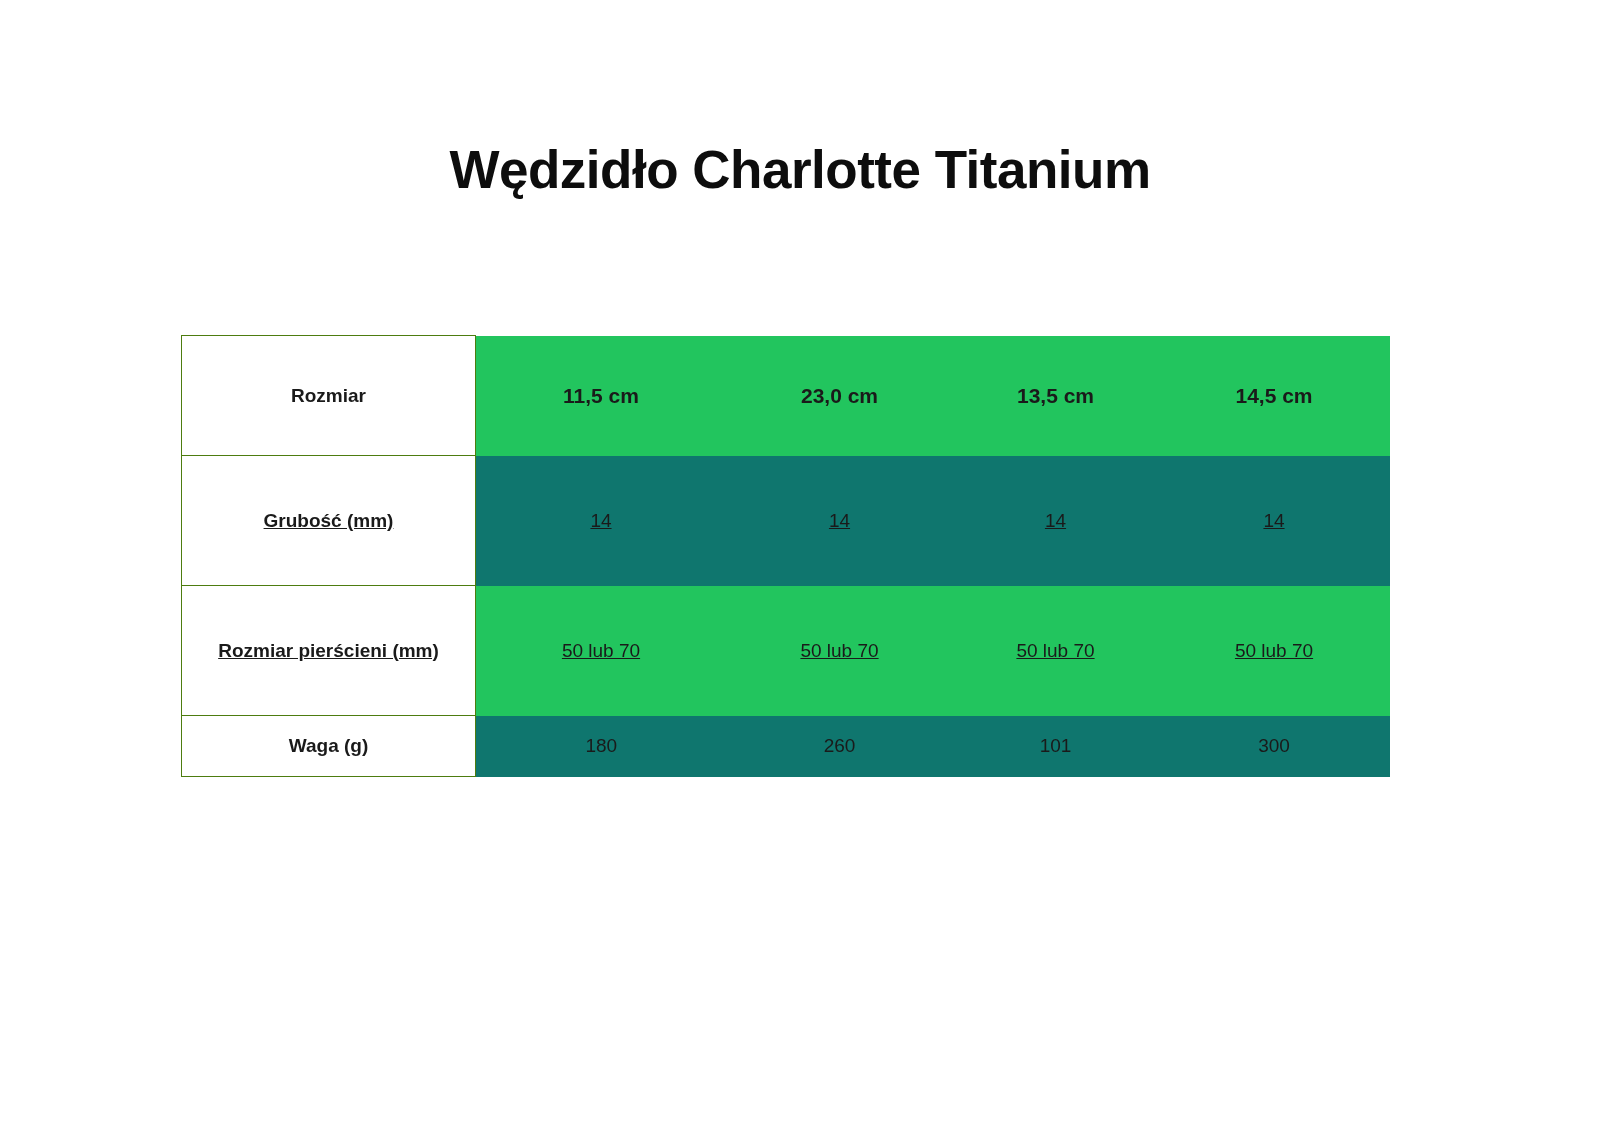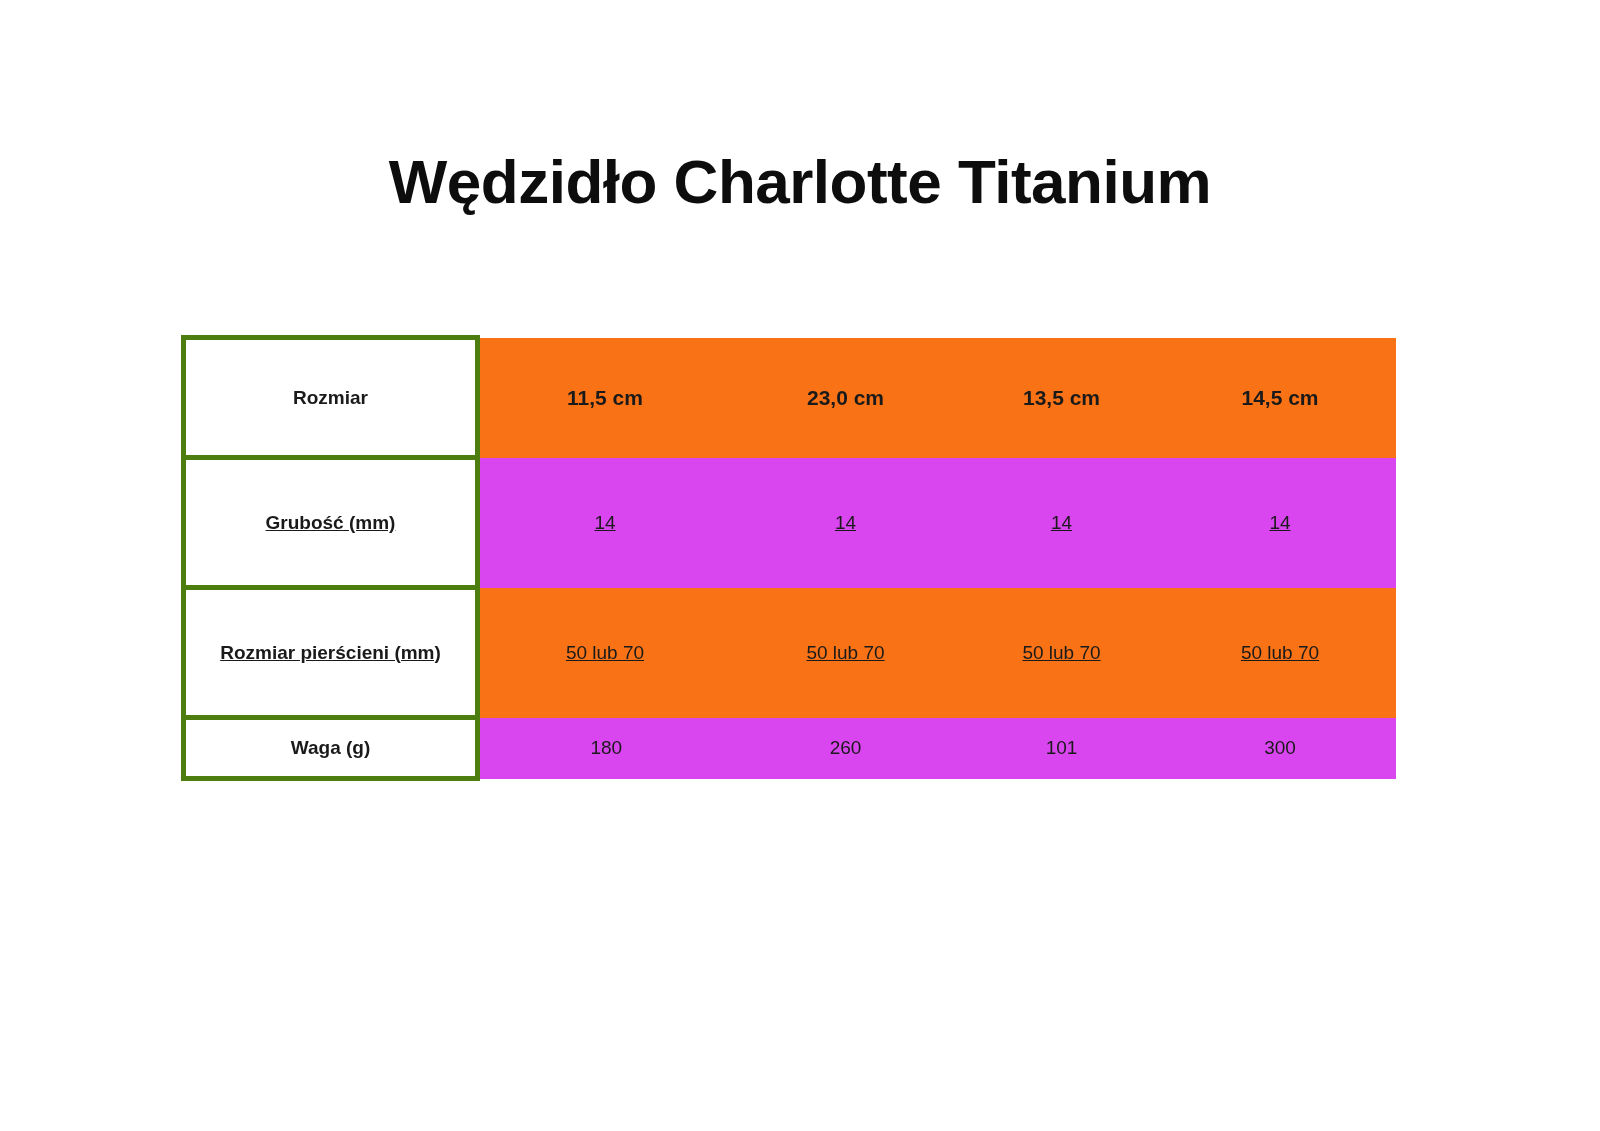--- a/index.html
+++ b/index.html
@@ -21,21 +21,21 @@
     height: 1131px;
   }
 
   
   .title {
     position: absolute;
     left: 0;
     top: 104px;
     width: 1600px;
     text-align: center;
-    font-size: 62px;
+    font-size: 53px;
     font-weight: bold;
     letter-spacing: -0.5px;
     line-height: 1.15;
     color: #0d0d0d;
     white-space: nowrap;
   }
 
   
   .spec-table {
     position: absolute;
@@ -50,21 +50,21 @@
     padding: 0;
     vertical-align: middle;
     font-size: 19px;
     color: #1a1a1a;
   }
 
   
   .label-cell {
     width: 294px;
     background: #ffffff;
-    border: 5px solid #4d7c0f;
+    border: 1px solid #4d7c0f;
     text-align: center;
     font-weight: bold;
     font-size: 21px;
     color: #121212;
     padding: 0 10px;
     box-sizing: border-box;
   }
 
   
   .data-cell {
@@ -88,22 +88,22 @@
     font-size: 21px;
     background: #ffffff;
   }
 
   .row-body .label-cell,
   .row-body .data-cell { height: 130px; text-decoration: underline; }
 
   .row-last .label-cell,
   .row-last .data-cell { height: 61px; }
 
-  .shaded .data-cell { background: #d946ef; }
-  .plain  .data-cell { background: #f97316; }
+  .shaded .data-cell { background: #0f766e; }
+  .plain  .data-cell { background: #22c55e; }
 </style>
 </head>
 <body>
 
 <div class="page">
 
   <h1 class="title">Wędzidło Charlotte Titanium</h1>
 
   <table class="spec-table">
     <tbody>

